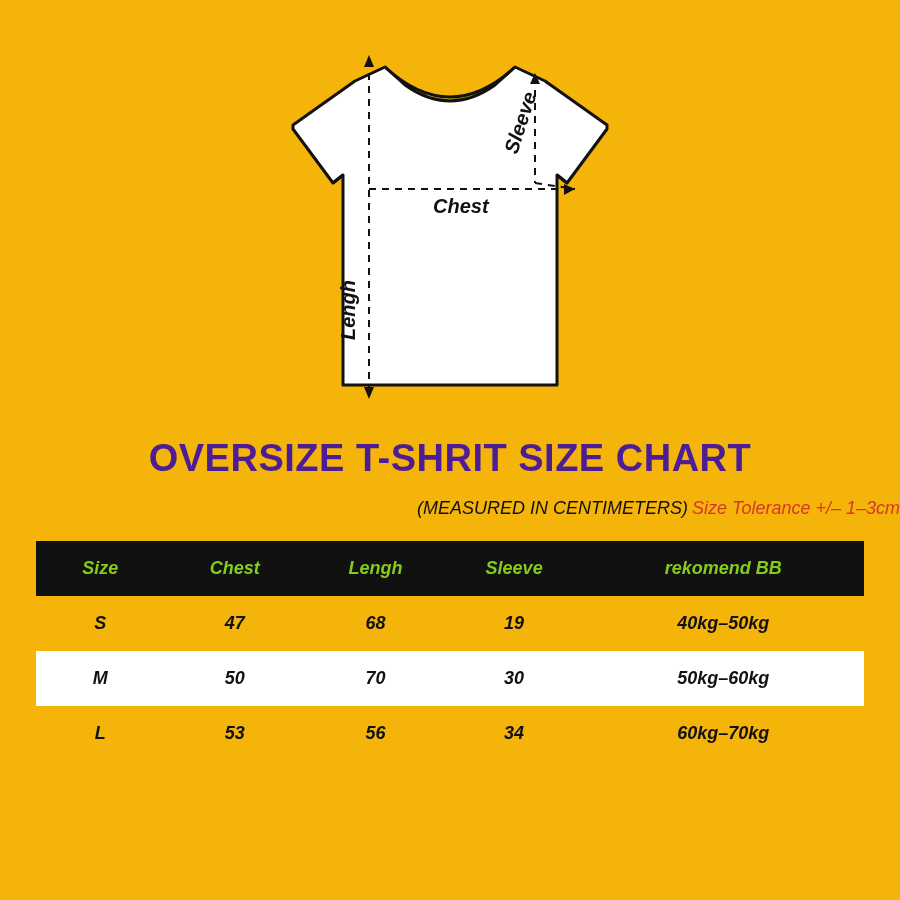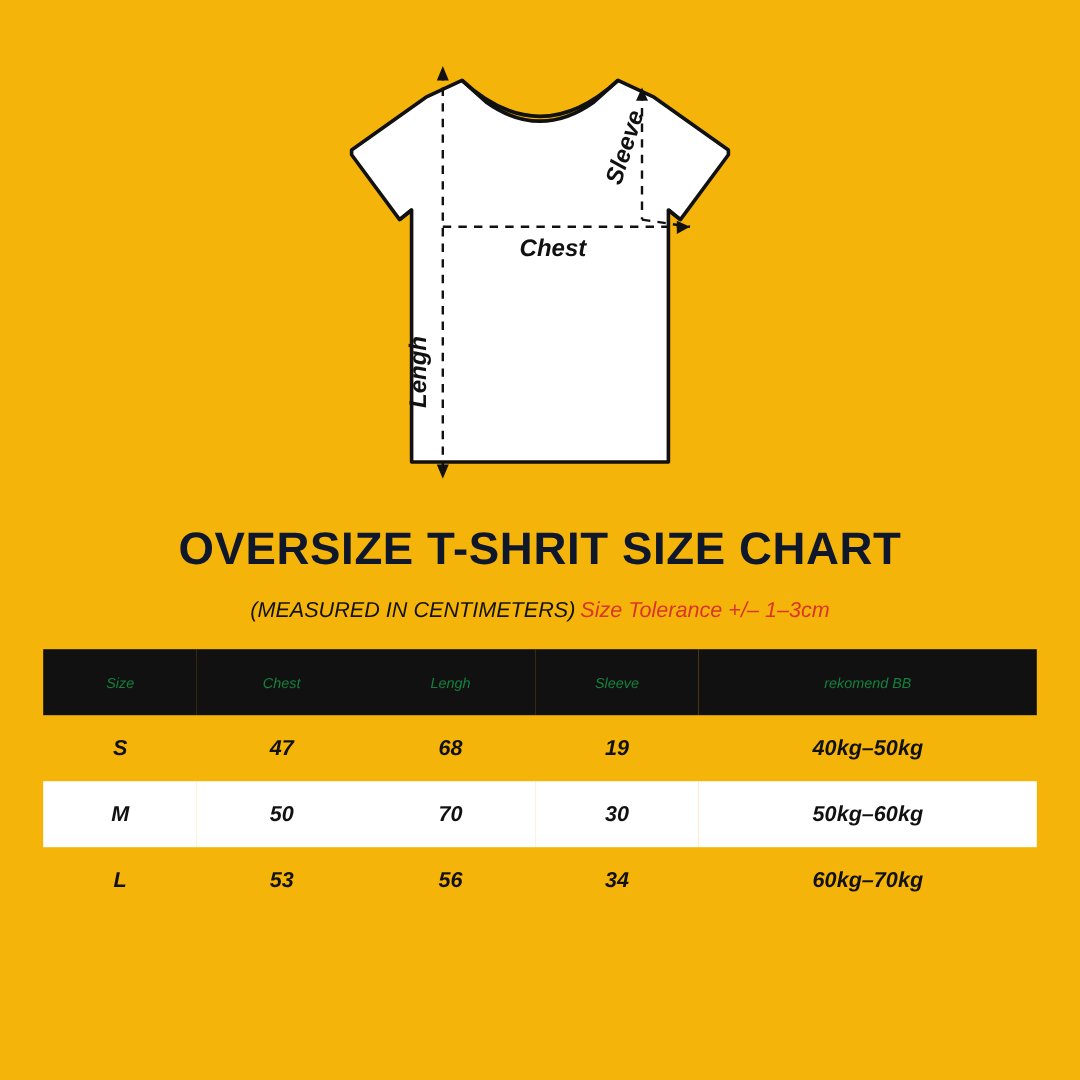--- a/index.html
+++ b/index.html
@@ -35,28 +35,28 @@
   
   .title {
     position: absolute;
     top: 437px;
     left: 0;
     width: 900px;
     text-align: center;
     font-size: 38px;
     font-weight: bold;
     letter-spacing: 0.5px;
-    color: #0f172a;
+    color: #4c1d95;
   }
   .subtitle {
     position: absolute;
     top: 498px;
     left: 0;
     width: 900px;
-    text-align: center;
+    text-align: right;
     font-size: 18px;
     font-style: italic;
     color: #111111;
     white-space: nowrap;
   }
   .subtitle .tolerance {
     color: #D9352B;
     font-style: italic;
     margin-left: 4px;
   }
@@ -75,24 +75,24 @@
     text-align: center;
     vertical-align: middle;
     font-size: 18px;
     font-style: italic;
     font-weight: bold;
     color: #111111;
     padding: 0;
   }
   .table thead th {
     background: #111111;
-    color: #15803d;
-    font-size: 12px;
+    color: #84cc16;
+    font-size: 18px;
     font-style: italic;
-    font-weight: normal;
+    font-weight: bold;
   }
   .row-alt td {
     background: #FFFFFF;
   }
   .row-base td {
     background: transparent;
   }
   col.c1 { width: 15.5%; }
   col.c2 { width: 17%; }
   col.c3 { width: 17%; }

